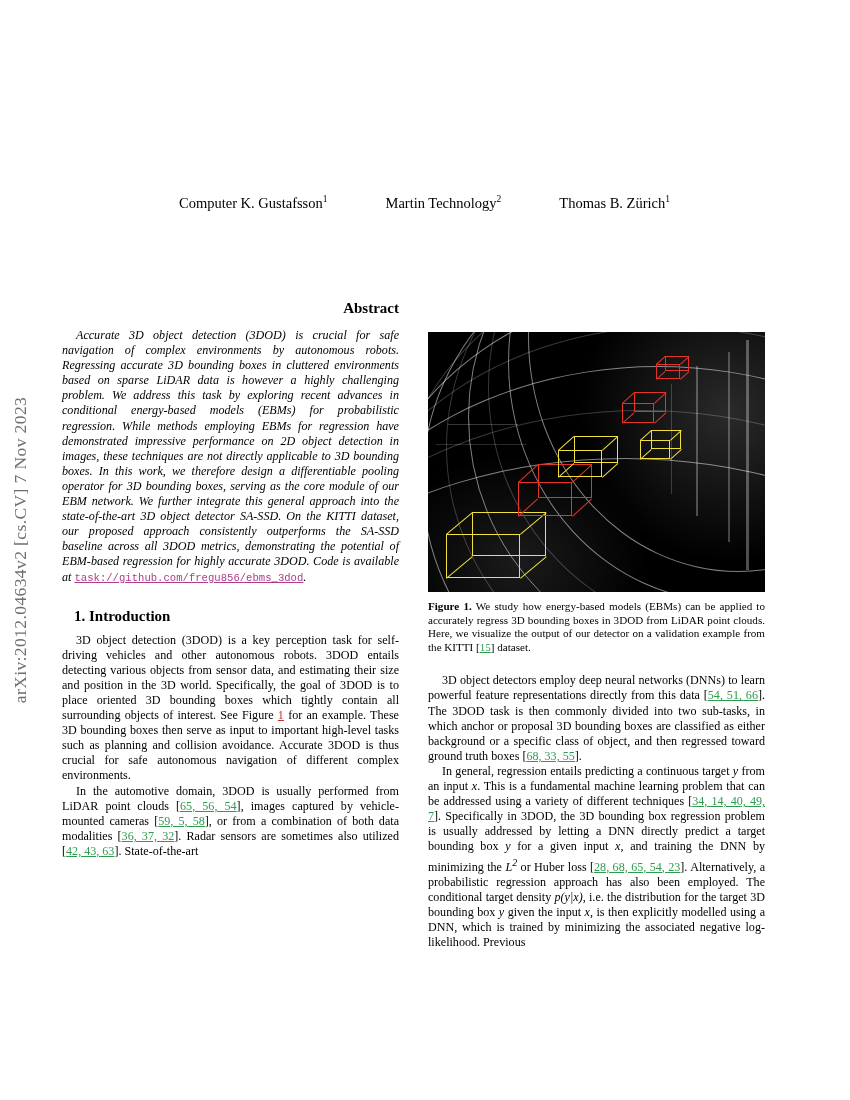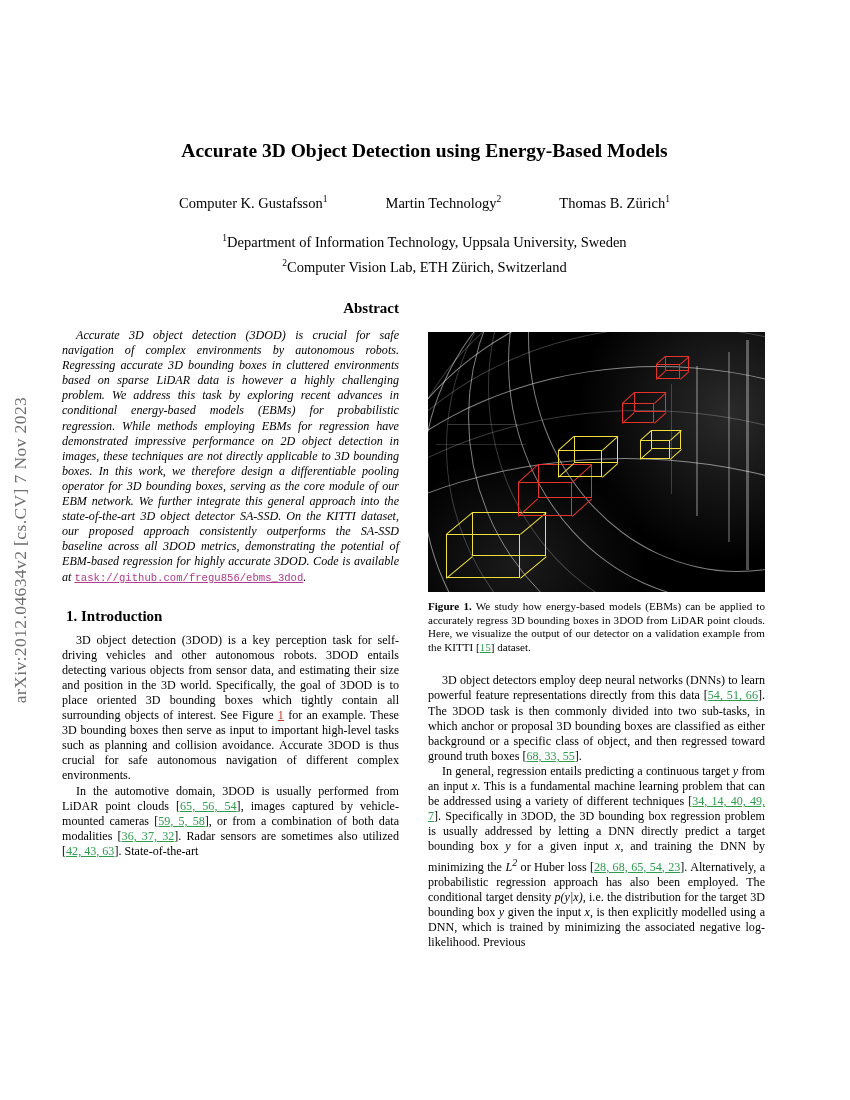--- a/index.html
+++ b/index.html
@@ -96,21 +96,21 @@
   .section-head {
     font-size: 15px;
     font-weight: bold;
     text-align: right;
     margin: 0 0 11px 0;
   }
   .section-head-left {
     font-size: 15px;
     font-weight: bold;
     text-align: left;
-    margin: 22px 0 8px 4px;
+    margin: 22px 0 8px 12px;
   }
 
   .abstract {
     font-style: italic;
     font-size: 12.1px;
     line-height: 15.1px;
     text-align: justify;
     text-justify: inter-word;
     margin: 0;
   }
@@ -196,32 +196,27 @@
     background: rgba(255,255,255,0.55);
   }
 </style>
 </head>
 <body>
 
 <div class="arxiv-stamp">arXiv:2012.04634v2  [cs.CV]  7 Nov 2023</div>
 
 <div class="page">
 
-  <div class="title">Accurate 3D Object Detection using Energy-Based Models</div>
 
   <div class="authors">
     <span class="author"><span>Computer K. Gustafsson</span><sup>1</sup></span>
     <span class="author"><span>Martin Technology</span><sup>2</sup></span>
     <span class="author"><span>Thomas B. Zürich</span><sup>1</sup></span>
   </div>
 
-  <div class="affils">
-    <div><sup>1</sup><span>Department of Information Technology, Uppsala University, Sweden</span></div>
-    <div><sup>2</sup><span>Computer Vision Lab, ETH Zürich, Switzerland</span></div>
-  </div>
 
   <div class="col-left">
 
     <div class="section-head">Abstract</div>
 
     <p class="abstract"><span class="indent"></span><span>Accurate 3D object detection (3DOD) is crucial for safe navigation of complex environments by autonomous robots. Regressing accurate 3D bounding boxes in cluttered environments based on sparse LiDAR data is however a highly challenging problem. We address this task by exploring recent advances in conditional energy-based models (EBMs) for probabilistic regression. While methods employing EBMs for regression have demonstrated impressive performance on 2D object detection in images, these techniques are not directly applicable to 3D bounding boxes. In this work, we therefore design a differentiable pooling operator for 3D bounding boxes, serving as the core module of our EBM network. We further integrate this general approach into the state-of-the-art 3D object detector SA-SSD. On the KITTI dataset, our proposed approach consistently outperforms the SA-SSD baseline across all 3DOD metrics, demonstrating the potential of EBM-based regression for highly accurate 3DOD. Code is available at</span>
       <a class="url-mono" href="#">task://github.com/fregu856/ebms_3dod</a><span>.</span></p>
 
     <div class="section-head-left">1. Introduction</div>
 

